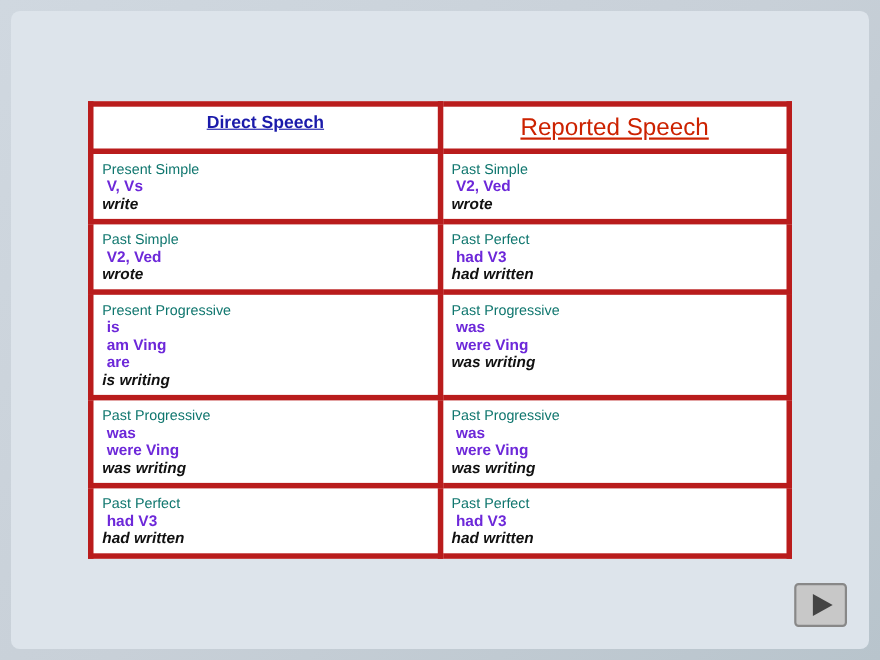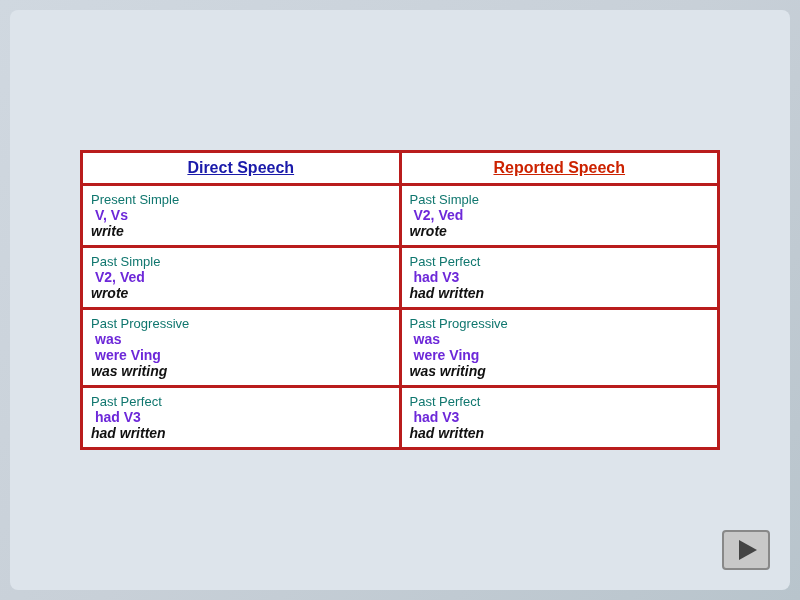--- a/index.html
+++ b/index.html
@@ -26,37 +26,37 @@
     .table-wrapper {
       width: 640px;
     }
     table {
       width: 100%;
       border-collapse: collapse;
       background: #fff;
       border: 1px solid #999;
     }
     table th, table td {
-      border: 3px solid #b91c1c;
+      border: 5px solid #b91c1c;
       padding: 6px 8px;
       vertical-align: top;
     }
     .header-direct {
       background: #fff;
       color: #1a1aaa;
       font-weight: bold;
       font-size: 16px;
       text-decoration: underline;
       width: 50%;
     }
     .header-reported {
       background: #fff;
       color: #cc2200;
-      font-weight: bold;
-      font-size: 16px;
+      font-weight: normal;
+      font-size: 22px;
       text-decoration: underline;
       width: 50%;
     }
     .cell {
       font-size: 13px;
       color: #111;
       padding: 6px 8px;
     }
     .tense-name {
       font-size: 13px;
@@ -134,20 +134,32 @@
               <span class="tense-example">wrote</span>
             </td>
             <td class="cell">
               <span class="tense-name">Past Perfect</span>
               <span class="tense-form">had V3</span>
               <span class="tense-example">had written</span>
             </td>
           </tr>
           <tr>
             <td class="cell">
+              <span class="tense-name">Present Progressive</span>
+              <span class="tense-form">is<br>am  Ving<br>are</span>
+              <span class="tense-example">is writing</span>
+            </td>
+            <td class="cell">
+              <span class="tense-name">Past Progressive</span>
+              <span class="tense-form">was<br>were  Ving</span>
+              <span class="tense-example">was writing</span>
+            </td>
+          </tr>
+          <tr>
+            <td class="cell">
               <span class="tense-name">Past Progressive</span>
               <span class="tense-form">was<br>were  Ving</span>
               <span class="tense-example">was writing</span>
             </td>
             <td class="cell">
               <span class="tense-name">Past Progressive</span>
               <span class="tense-form">was<br>were  Ving</span>
               <span class="tense-example">was writing</span>
             </td>
           </tr>

